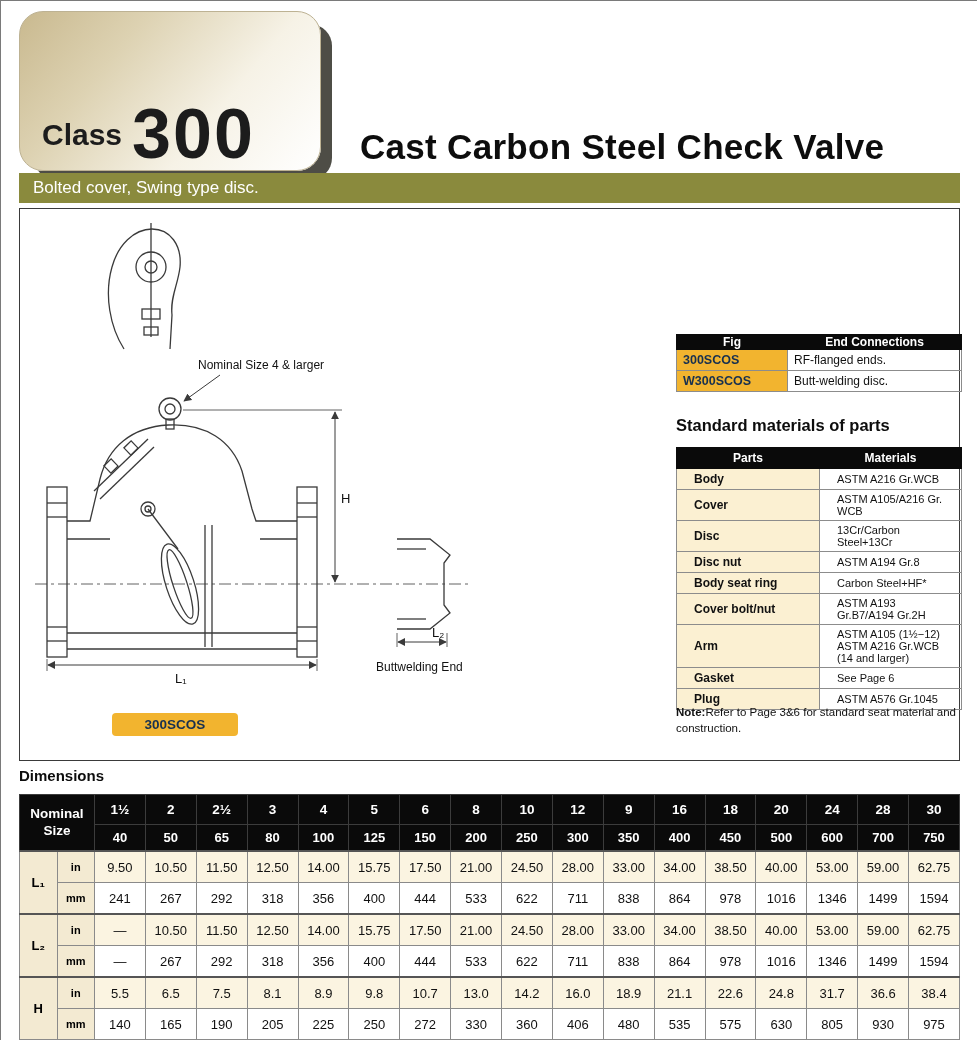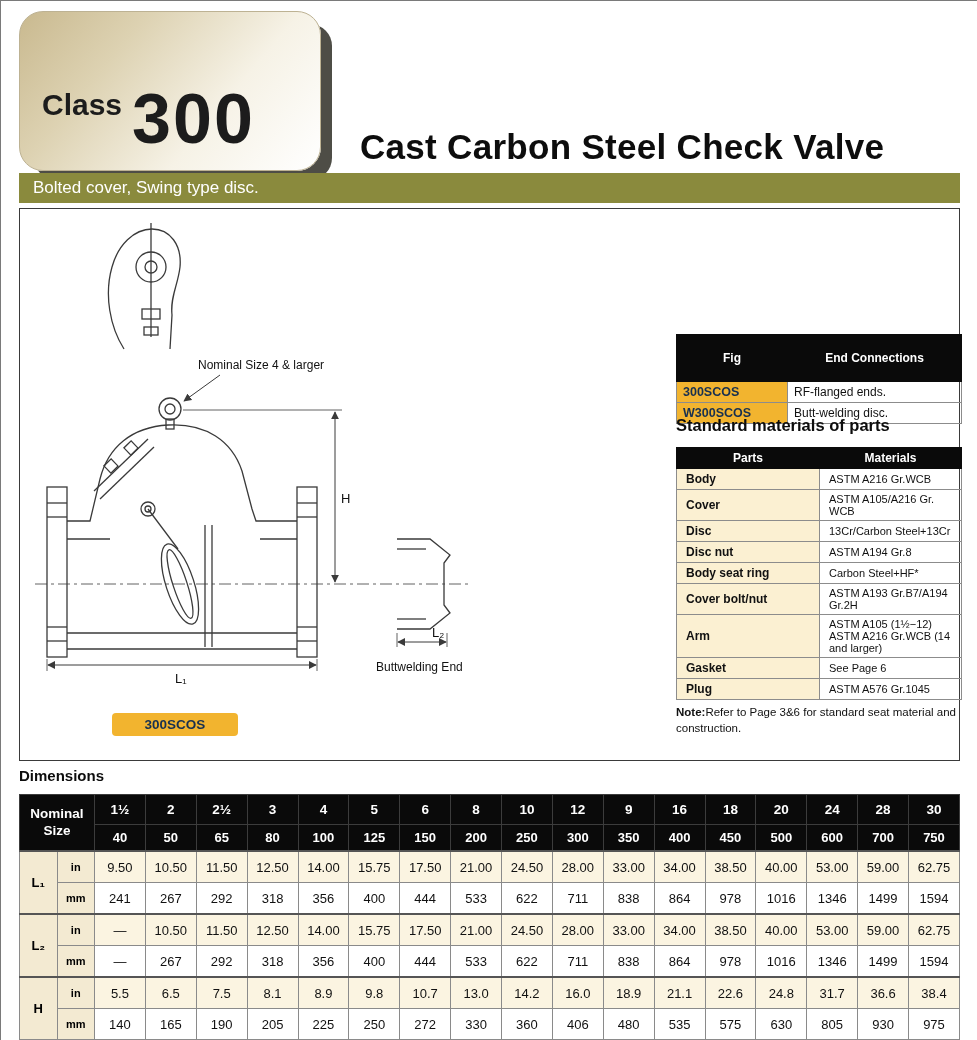--- a/index.html
+++ b/index.html
@@ -1,48 +1,48 @@
 <!DOCTYPE html>
 <html><head>
 <meta charset="utf-8">
 <style>
   html,body{margin:0;padding:0;background:#e8e8e8}
   .page{position:relative;width:977px;height:1040px;background:#fff;font-family:"Liberation Sans",sans-serif;border:1px solid #7a7a7a;overflow:hidden;margin:0 auto}
   
   .hdr-box{position:absolute;left:18px;top:10px;width:300px;height:158px;border-radius:24px;
     background:linear-gradient(130deg,#c9b98f 0%,#ddd2b2 30%,#f6f2e6 65%,#ffffff 100%);
     border:1px solid #bdb293;box-shadow:13px 11px 0 -2px #4e4d46}
-  .class-line{position:absolute;left:22px;bottom:19px;display:flex;align-items:flex-start;gap:10px;color:#1c1c1c}
+  .class-line{position:absolute;left:22px;bottom:4px;display:flex;align-items:center;gap:10px;color:#1c1c1c}
   .class-label{font-size:30px;font-weight:bold}
   .class-number{font-size:70px;font-weight:bold;line-height:.9;letter-spacing:2px}
   .page-title{position:absolute;left:347px;top:114px;font-size:35px;font-weight:bold;color:#0d0d0d;margin:12px;letter-spacing:.3px}
   .subtitle-bar{position:absolute;left:18px;top:172px;width:941px;height:30px;background:#8a8a3d;color:#fff;
     font-size:17px;line-height:30px;padding-left:14px;box-sizing:border-box}
   
   .main-box{position:absolute;left:18px;top:207px;width:941px;height:553px;border:1px solid #3a3a3a;box-sizing:border-box}
   .drawing{position:absolute;left:0;top:0}
   .ln{stroke:#3a3a3a;fill:none;stroke-width:1.3}
   .thin{stroke:#3a3a3a;fill:none;stroke-width:.8}
   .dimln{stroke:#3a3a3a;fill:none;stroke-width:1}
   .svgtxt{font-family:"Liberation Sans",sans-serif;font-size:12px;fill:#111}
   .svgdim{font-family:"Liberation Sans",sans-serif;font-size:13px;fill:#111}
   .model-badge{position:absolute;left:92px;top:504px;width:126px;height:23px;background:#F2B42F;border-radius:4px;
     color:#173050;font-size:13.5px;font-weight:bold;text-align:center;line-height:23px}
   
   .fig-table{position:absolute;left:656px;top:125px;width:286px;border-collapse:collapse}
-  .fig-table th{background:#0a0a0a;color:#fff;font-size:12px;font-weight:bold;border:1px solid #0a0a0a;padding:16px 2px;text-align:center}
+  .fig-table th{background:#0a0a0a;color:#fff;font-size:12px;font-weight:bold;border:1px solid #0a0a0a;padding:0 2px;text-align:center}
   .fig-table th.c1{width:106px}
   .fig-table td{border:1px solid #8c8c8c;font-size:12px;padding:3px 6px;color:#111}
   .fig-table td.fig{background:#F2B42F;font-weight:bold;color:#173050;font-size:12.5px}
   
   .mat-heading{position:absolute;left:656px;top:207px;font-size:16.5px;font-weight:bold;color:#0d0d0d;margin:0}
   .mat-table{position:absolute;left:656px;top:238px;width:286px;border-collapse:collapse}
   .mat-table th{background:#0a0a0a;color:#fff;font-size:12px;font-weight:bold;border:1px solid #0a0a0a;padding:3px 18px;text-align:center}
   .mat-table th.c1{width:106px}
-  .mat-table td{border:1px solid #8c8c8c;padding:3px 9px;vertical-align:middle;color:#111}
+  .mat-table td{border:1px solid #8c8c8c;padding:3px 17px;vertical-align:middle;color:#111}
   .mat-table td.part{background:#FBF0D2;font-weight:bold;font-size:12px}
   .mat-table td.mat{font-size:11px}
   .footnotes{position:absolute;left:656px;top:496px;width:290px;font-size:11.5px;color:#111;line-height:1.35}
   .footnotes .b{font-weight:bold}
   
   .dim-heading{position:absolute;left:18px;top:766px;font-size:15px;font-weight:bold;margin:0;color:#0d0d0d}
   .dim-table{position:absolute;left:18px;top:793px;width:941px;border-collapse:collapse;table-layout:fixed}
   .dim-table th,.dim-table td{border:1px solid #8a8a8a;text-align:center;overflow:hidden}
   .dim-table thead th{background:#0a0a0a;color:#fff;border:1px solid #3c3c3c;font-weight:bold}
   .dim-table th.corner{width:72px;font-size:12px;white-space:pre-line;line-height:1.2}

